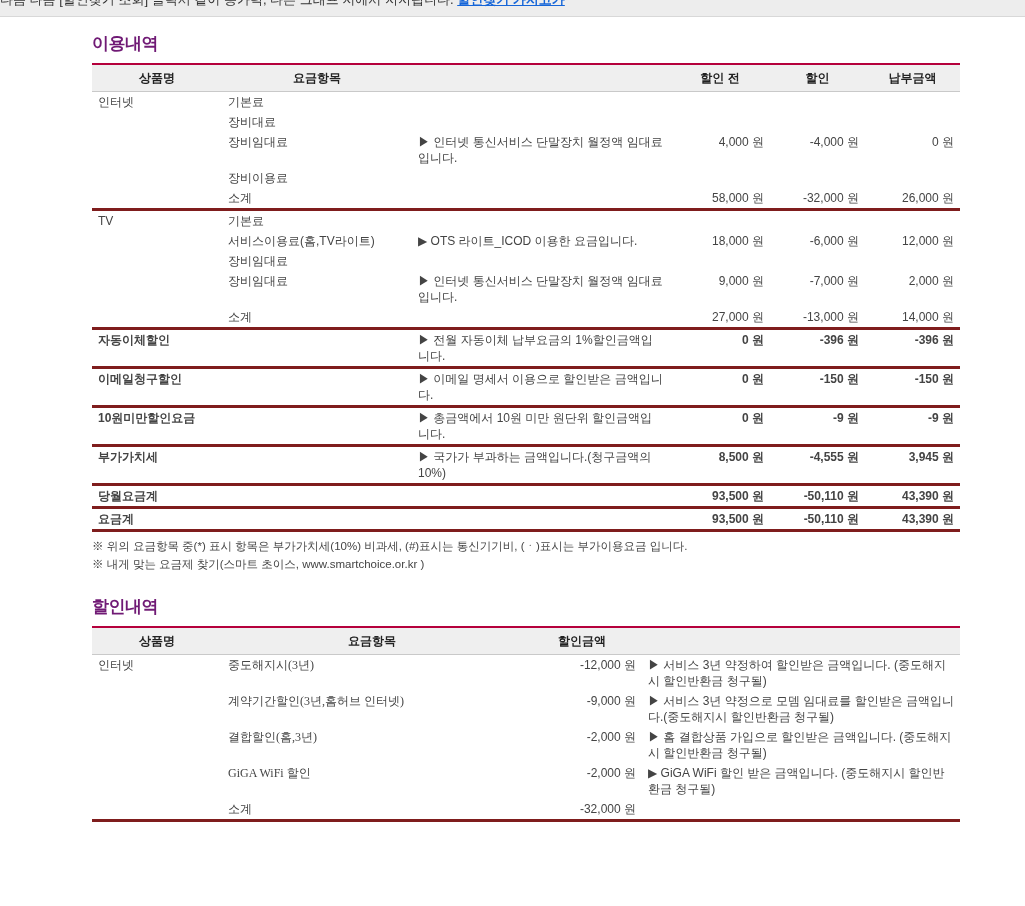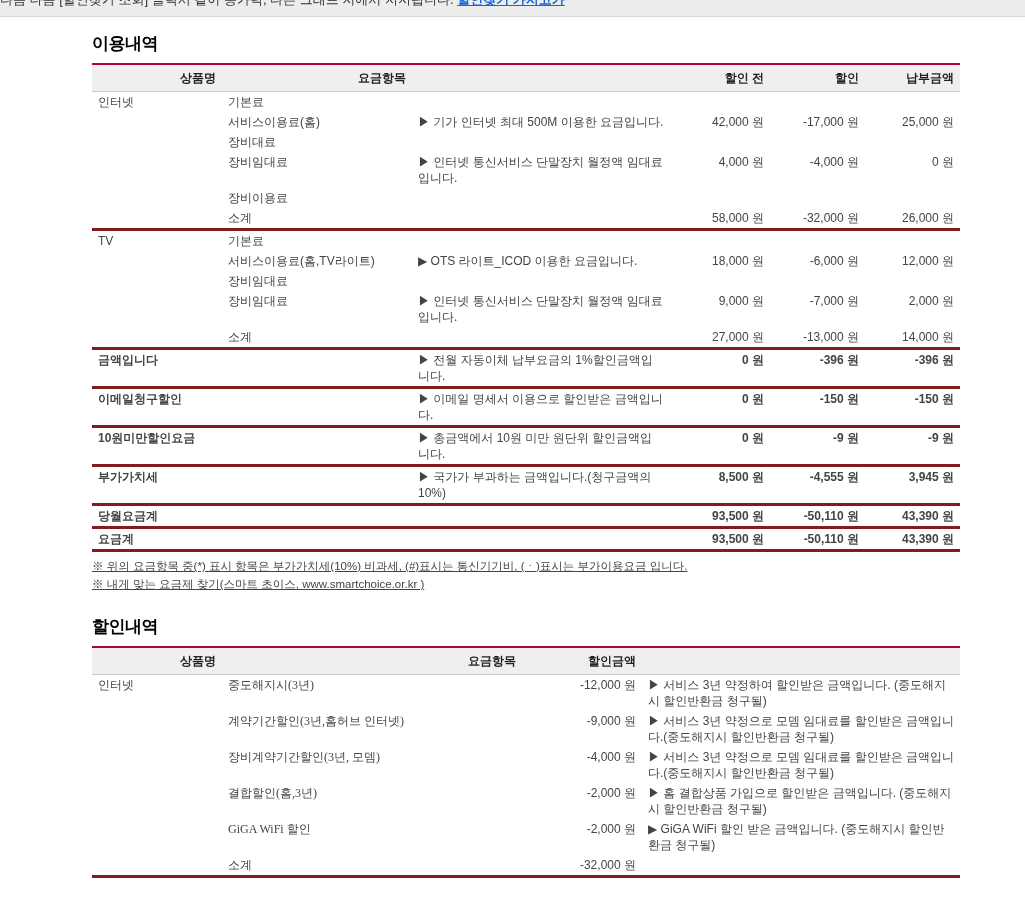--- a/index.html
+++ b/index.html
@@ -46,61 +46,60 @@
     text-decoration: underline;
     font-weight: bold;
   }
   .content {
     position: absolute;
     left: 92px;
     top: 16px;
     width: 868px;
   }
   .section-title {
-    color: #000000;
+    color: #701a75;
     font-size: 17px;
     font-weight: bold;
     margin: 16px 0 8px 0;
     letter-spacing: -0.5px;
   }
   table.billtable {
     width: 868px;
     border-collapse: collapse;
     table-layout: fixed;
   }
   table.billtable thead th {
     background: #efefef;
     border-top: 2px solid #b5003c;
     border-bottom: 1px solid #c9c9c9;
     font-size: 12px;
     font-weight: bold;
     color: #222;
     padding: 4px 6px;
-    text-align: right;
+    text-align: center;
     height: 18px;
   }
   table.billtable td {
     padding: 2px 6px;
     font-size: 12px;
     color: #444;
     vertical-align: top;
     line-height: 16px;
   }
   .num { text-align: right; white-space: nowrap; }
   .desc { color: #555; font-size: 11px; }
   .indent1 { padding-left: 8px; font-family: Liberation Serif, serif; }
   .indent2 { padding-left: 24px; }
   .rowline td { border-bottom: 3px solid #7f1d1d; }
   .bold td, td.bold { font-weight: bold; color: #111; }
   .footnote {
     font-size: 11.5px;
     color: #444;
     margin-top: 6px;
     line-height: 17px;
-    text-decoration: underline;
   }
   .small-desc {
     font-size: 10.5px;
     color: #555;
     line-height: 13px;
   }
 </style>
 </head>
 <body>
 
@@ -140,28 +139,20 @@
 
         <tr>
           <td>인터넷</td>
           <td class="indent1">기본료</td>
           <td class="desc"></td>
           <td class="num"></td>
           <td class="num"></td>
           <td class="num"></td>
         </tr>
 
-        <tr>
-          <td></td>
-          <td class="indent2">서비스이용료(홈)</td>
-          <td class="desc">▶ 기가 인터넷 최대 500M 이용한 요금입니다.</td>
-          <td class="num">42,000 원</td>
-          <td class="num">-17,000 원</td>
-          <td class="num">25,000 원</td>
-        </tr>
 
         <tr>
           <td></td>
           <td class="indent1">장비대료</td>
           <td class="desc"></td>
           <td class="num"></td>
           <td class="num"></td>
           <td class="num"></td>
         </tr>
 
@@ -232,21 +223,21 @@
         <tr class="rowline">
           <td></td>
           <td class="indent1">소계</td>
           <td class="desc"></td>
           <td class="num">27,000 원</td>
           <td class="num">-13,000 원</td>
           <td class="num">14,000 원</td>
         </tr>
 
         <tr class="rowline bold">
-          <td colspan="2">금액입니다</td>
+          <td colspan="2">자동이체할인</td>
           <td class="desc" style="font-weight:normal">▶ 전월 자동이체 납부요금의 1%할인금액입니다.</td>
           <td class="num">0 원</td>
           <td class="num">-396 원</td>
           <td class="num">-396 원</td>
         </tr>
         <tr class="rowline bold">
           <td colspan="2">이메일청구할인</td>
           <td class="desc" style="font-weight:normal">▶ 이메일 명세서 이용으로 할인받은 금액입니다.</td>
           <td class="num">0 원</td>
           <td class="num">-150 원</td>
@@ -311,26 +302,20 @@
           <td class="small-desc">▶ 서비스 3년 약정하여 할인받은 금액입니다. (중도해지시 할인반환금 청구될)</td>
         </tr>
         <tr>
           <td></td>
           <td class="indent1">계약기간할인(3년,홈허브 인터넷)</td>
           <td class="num">-9,000 원</td>
           <td class="small-desc">▶ 서비스 3년 약정으로 모뎀 임대료를 할인받은 금액입니다.(중도해지시 할인반환금 청구될)</td>
         </tr>
         <tr>
           <td></td>
-          <td class="indent1">장비계약기간할인(3년, 모뎀)</td>
-          <td class="num">-4,000 원</td>
-          <td class="small-desc">▶ 서비스 3년 약정으로 모뎀 임대료를 할인받은 금액입니다.(중도해지시 할인반환금 청구될)</td>
-        </tr>
-        <tr>
-          <td></td>
           <td class="indent1">결합할인(홈,3년)</td>
           <td class="num">-2,000 원</td>
           <td class="small-desc">▶ 홈 결합상품 가입으로 할인받은 금액입니다. (중도해지시 할인반환금 청구될)</td>
         </tr>
         <tr>
           <td></td>
           <td class="indent1">GiGA WiFi 할인</td>
           <td class="num">-2,000 원</td>
           <td class="small-desc">▶ GiGA WiFi 할인 받은 금액입니다. (중도해지시 할인반환금 청구될)</td>
         </tr>

